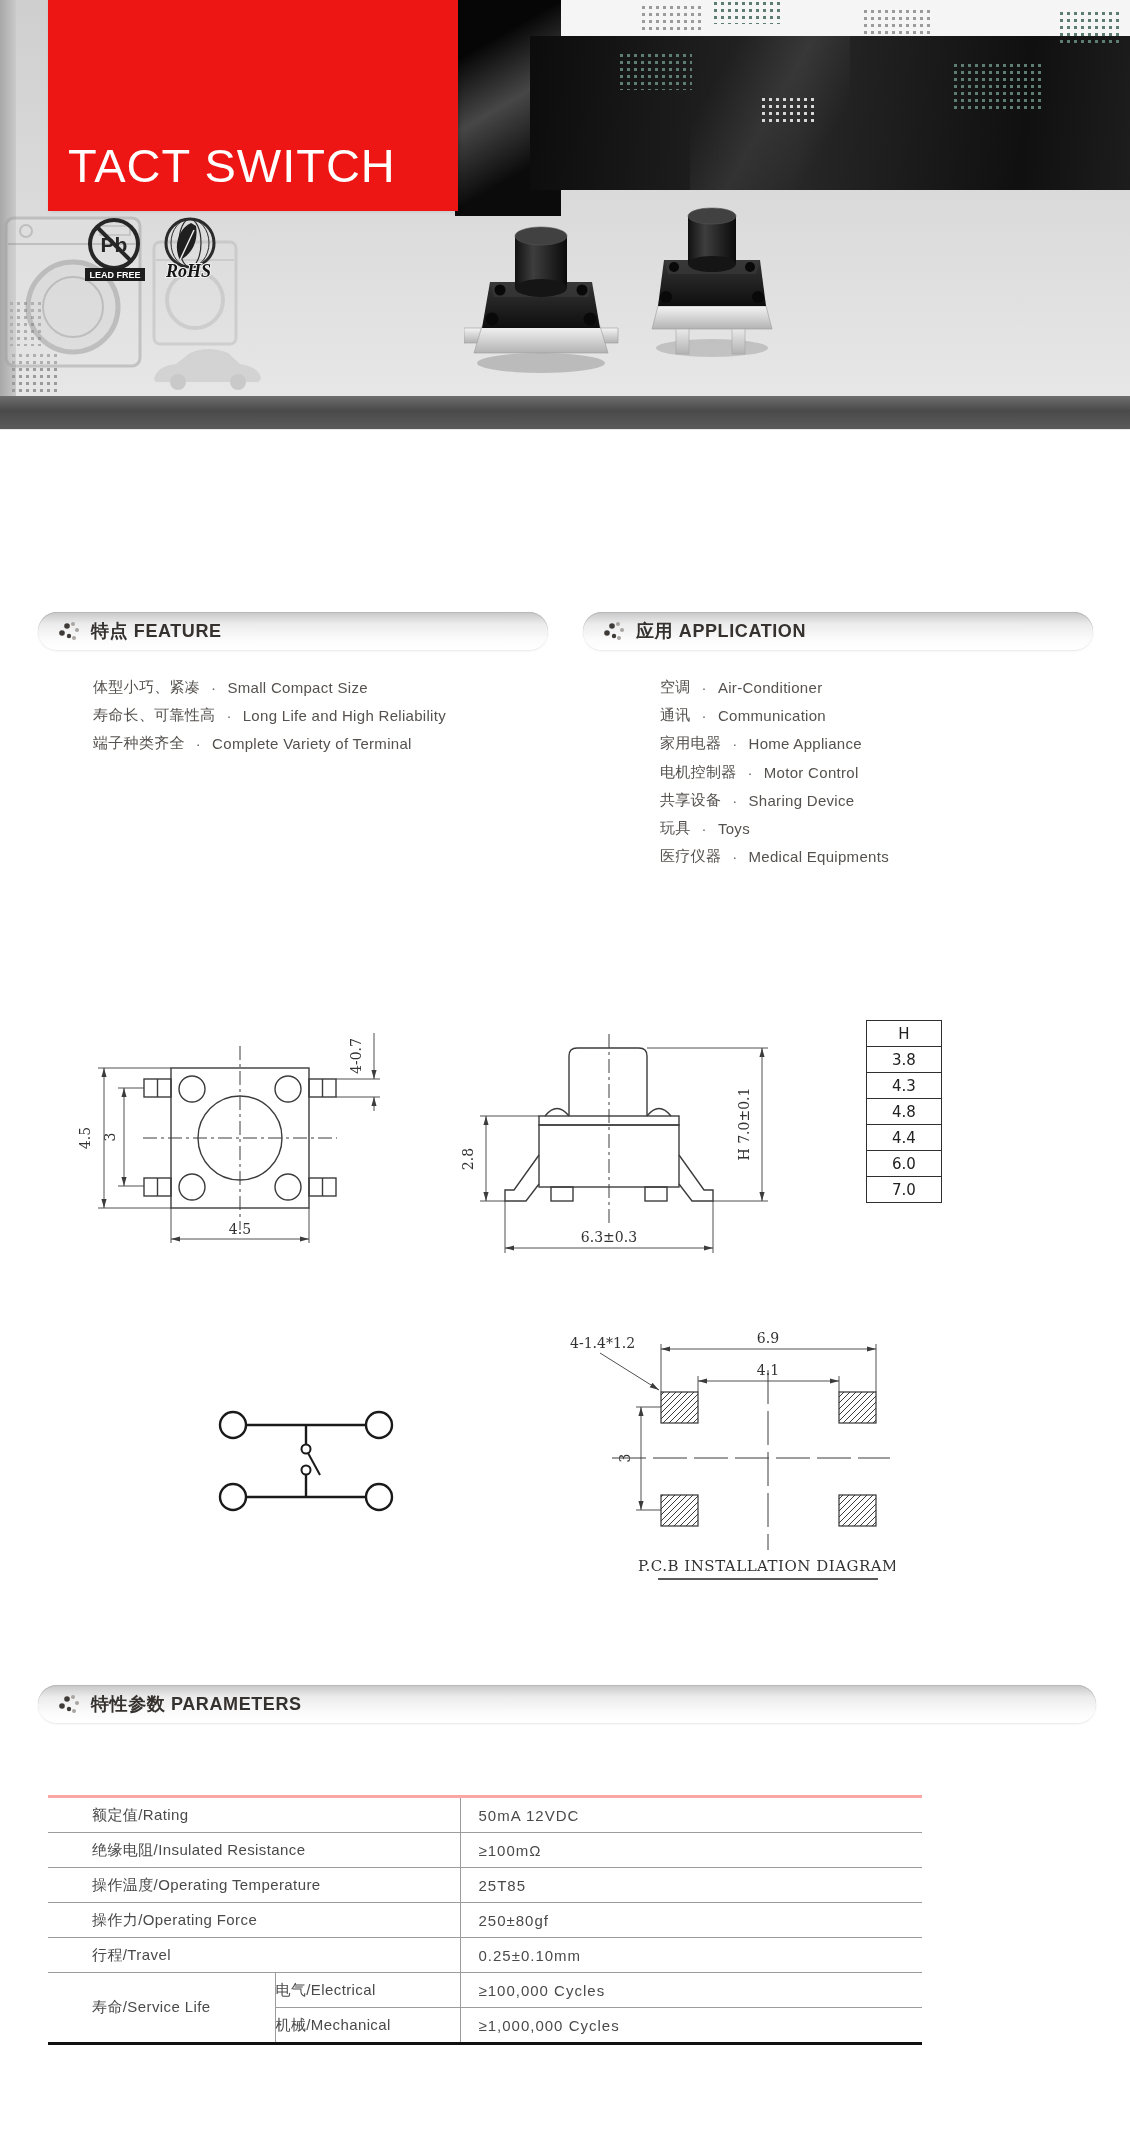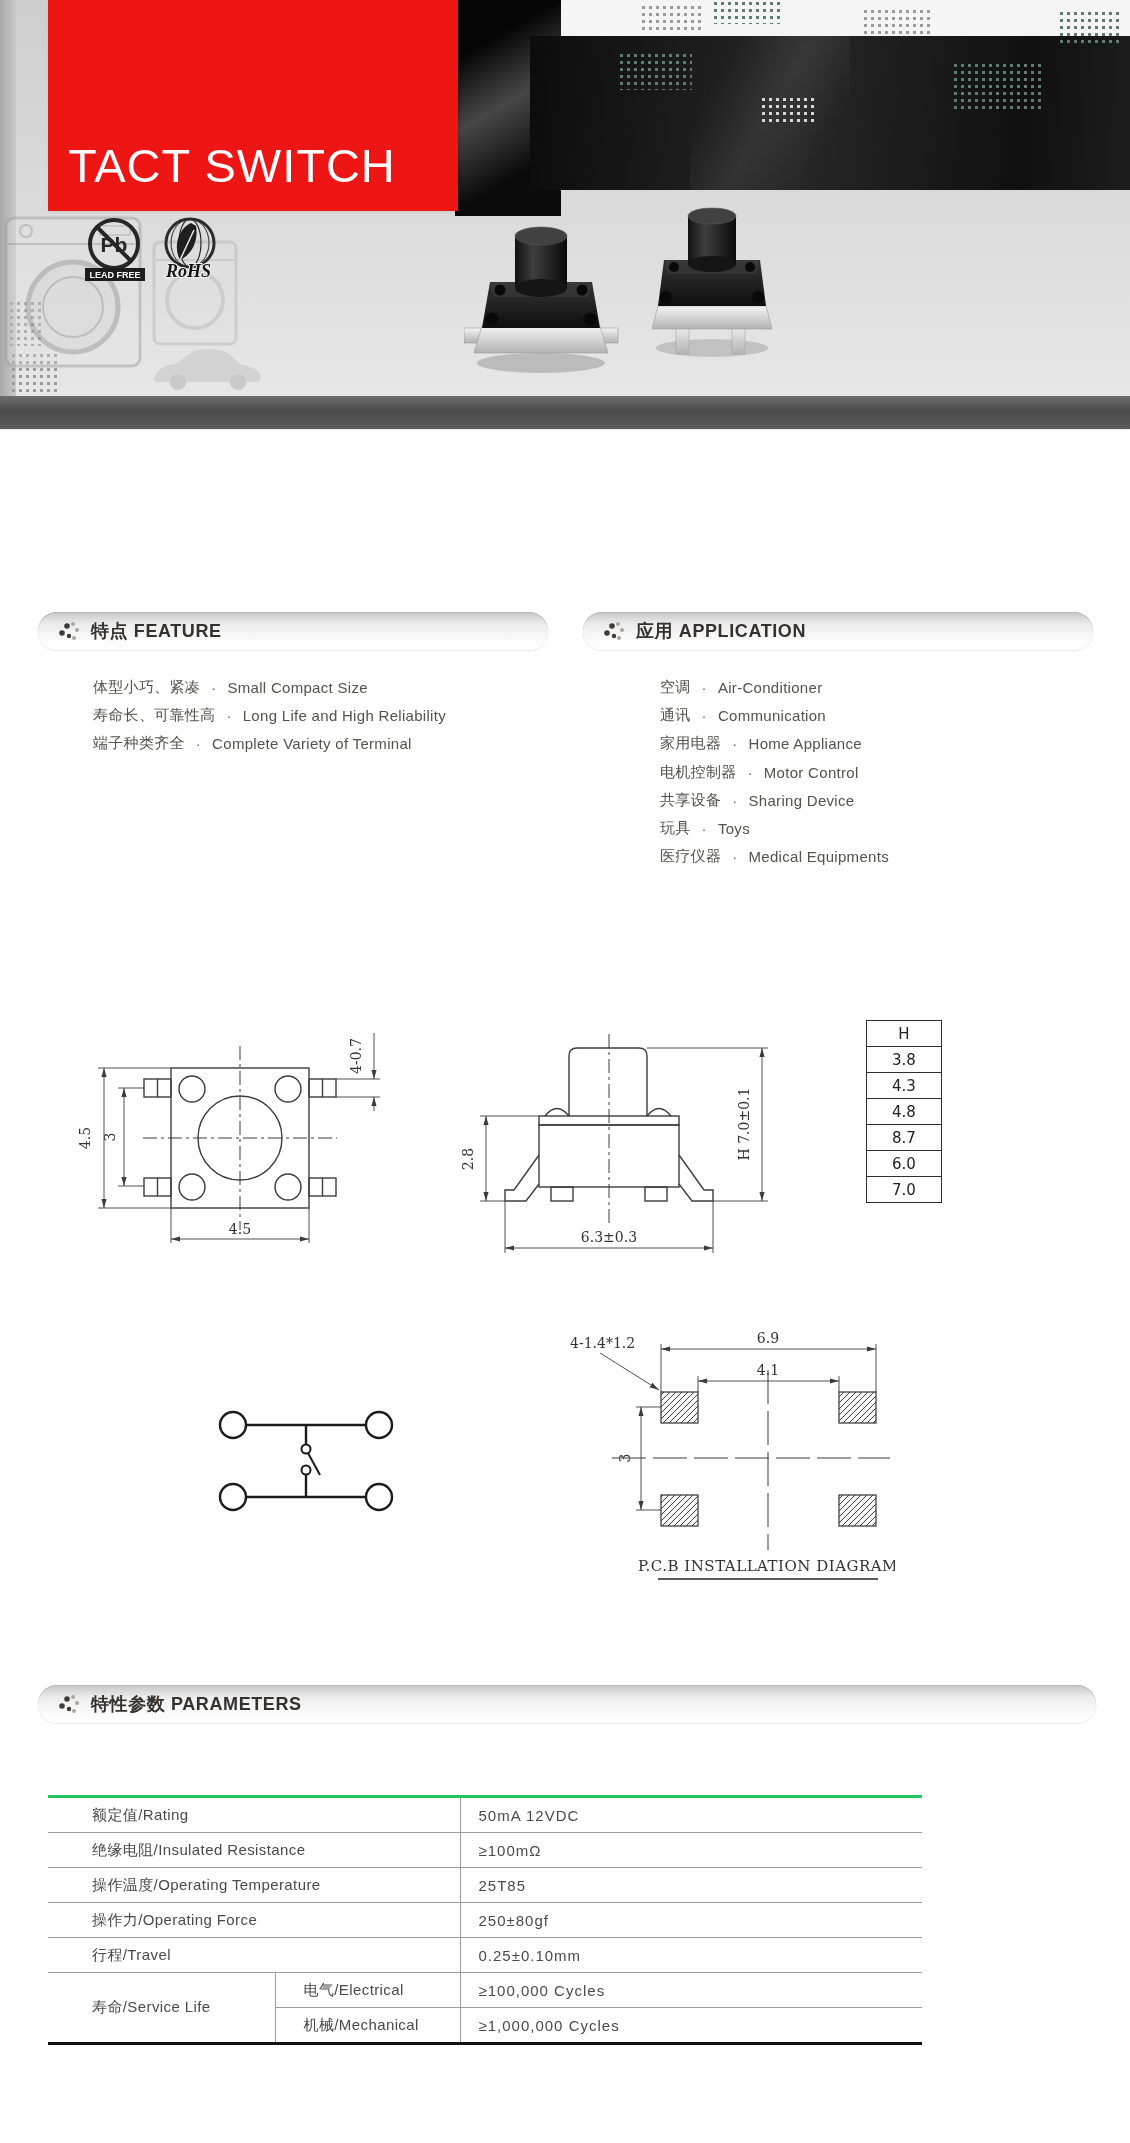--- a/index.html
+++ b/index.html
@@ -46,26 +46,26 @@
 
   
   .dwg text{font-family:"DejaVu Serif",serif;font-size:14px;fill:#333;}
   .htable{position:absolute;left:866px;top:1020px;border-collapse:collapse;
         font-family:"DejaVu Sans",sans-serif;font-size:15px;color:#222;}
   .htable th,.htable td{border:1.6px solid #2f2f2f;width:74px;height:25px;text-align:center;
         font-weight:normal;padding:0;}
 
   
   .params{position:absolute;left:48px;top:1795px;width:874px;border-collapse:collapse;
-        border-top:3px solid #22c55e;border-bottom:3px solid #101010;
+        border-top:3px solid #fca5a5;border-bottom:3px solid #101010;
         font-size:15px;color:#4a4a4a;letter-spacing:.4px;}
   .params td{height:34px;border-top:1px solid #9c9c9c;padding:0;font-weight:400;}
   .params tr.first td{border-top:none;}
   .params td.lbl{padding-left:44px;}
-  .params td.sub{border-left:1px solid #9c9c9c;padding-left:28px;}
+  .params td.sub{border-left:1px solid #9c9c9c;}
   .params td.val{border-left:1px solid #9c9c9c;padding-left:18px;letter-spacing:1px;}
 </style>
 </head>
 <body>
 
 <div class="page">
 
   <div class="hero">
     <div class="hero-left-strip"></div>
     <div class="hero-white-top"></div>
@@ -336,21 +336,21 @@
     <tr>
           <td>3.8</td>
         </tr>
     <tr>
           <td>4.3</td>
         </tr>
     <tr>
           <td>4.8</td>
         </tr>
     <tr>
-          <td>8.7</td>
+          <td>4.4</td>
         </tr>
     <tr>
           <td>6.0</td>
         </tr>
     <tr>
           <td>7.0</td>
         </tr>
   </tbody>
     </table>
 

